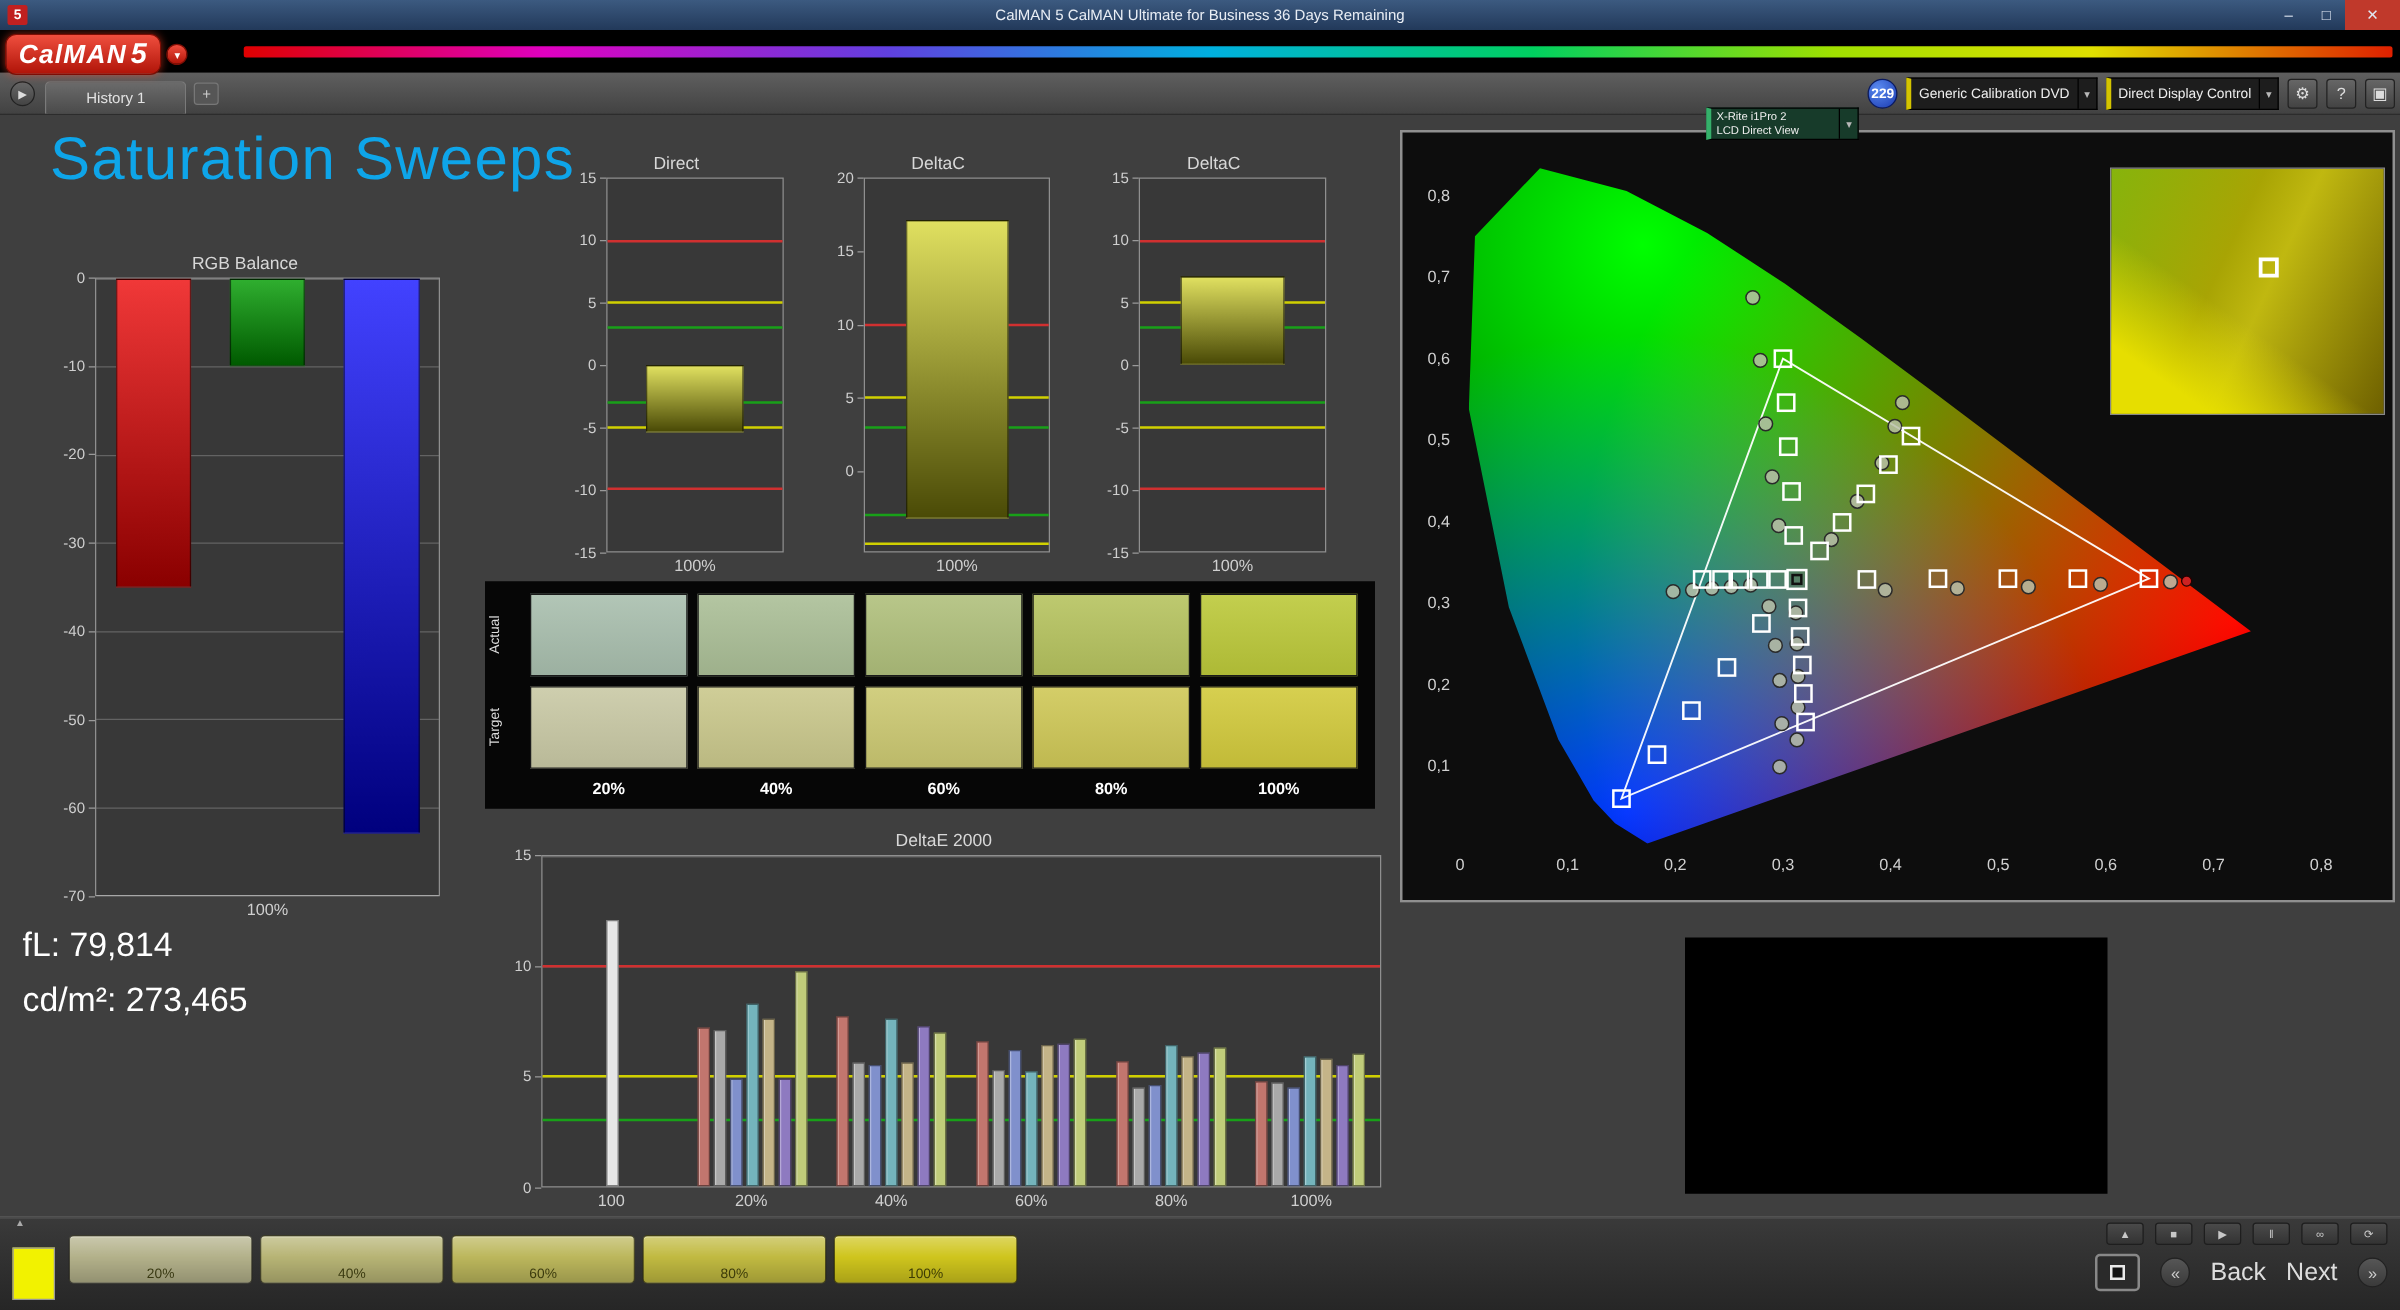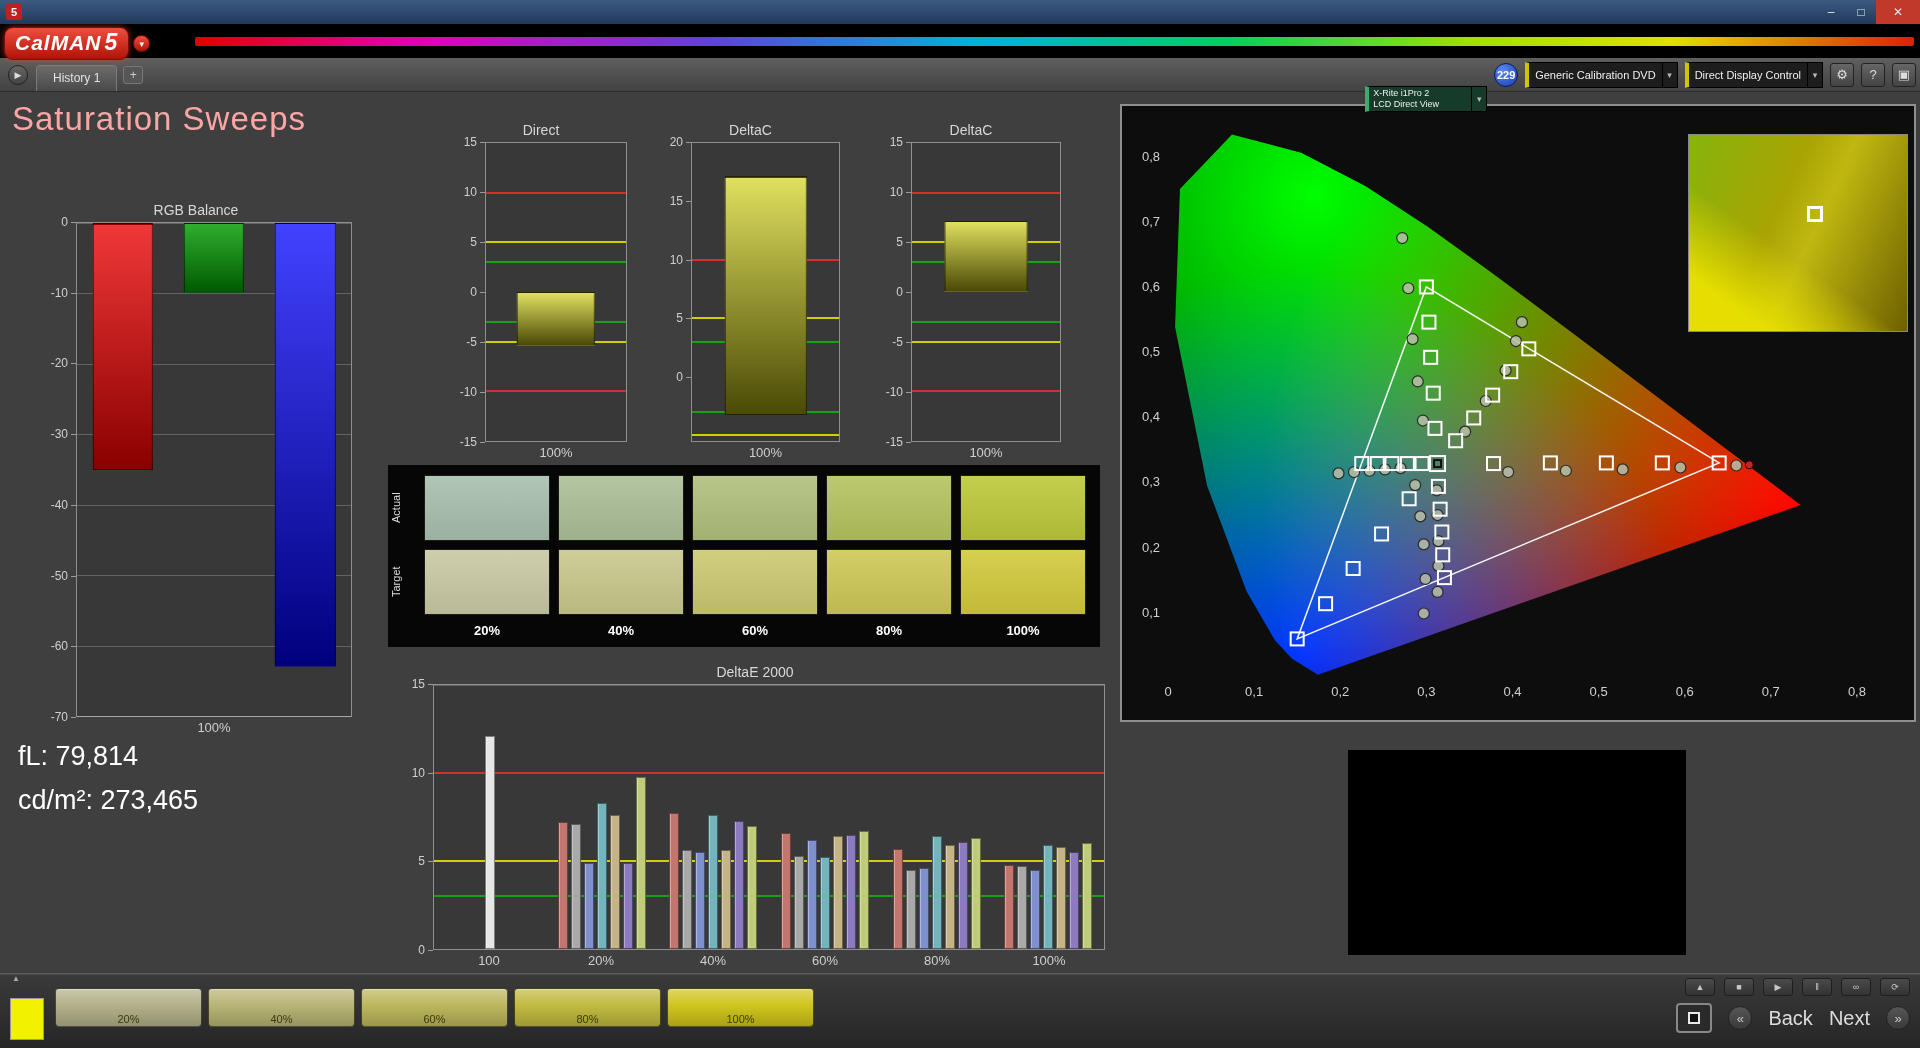--- a/index.html
+++ b/index.html
@@ -18,34 +18,34 @@
 .logo-row{position:absolute;top:24px;height:34px;left:0;right:0;background:#000;z-index:19;}
 .logo{position:absolute;left:4px;top:3px;display:flex;align-items:center;gap:4px;z-index:2;}
 .logo-pill{background:linear-gradient(#ef4e3e,#b01408);border:1px solid #7d0e05;border-radius:9px;padding:1px 10px 3px;color:#fff;font-style:italic;font-weight:bold;font-size:21px;letter-spacing:1px;box-shadow:0 0 7px rgba(255,70,40,.55);}
 .logo-pill .ver{font-size:23px;margin-left:3px;}
 .logo-caret{width:17px;height:17px;border-radius:50%;background:linear-gradient(#ef4e3e,#b01408);color:#fff;font-size:9px;display:flex;align-items:center;justify-content:center;border:1px solid #7d0e05;}
 .rainbow{position:absolute;left:195px;right:6px;top:13px;height:9px;border-radius:2px;background:linear-gradient(90deg,#e00000 0%,#e000c0 14%,#6040e0 30%,#00b0e0 45%,#00d060 60%,#a0e000 74%,#e0e000 86%,#e02000 100%);}
 
 
 .tabrow{position:absolute;top:58px;height:34px;left:0;right:0;background:linear-gradient(#5f5f5f,#424242);border-bottom:1px solid #2c2c2c;display:flex;align-items:center;z-index:18;}
 .nav-run{width:20px;height:20px;margin:0 8px;border-radius:50%;background:linear-gradient(#666,#444);border:1px solid #222;color:#ddd;font-size:9px;display:flex;align-items:center;justify-content:center;}
-.tab{height:26px;padding:5px 16px;background:linear-gradient(#6b6b6b,#4a4a4a);border:1px solid #7a7a7a;border-bottom:none;border-radius:4px 4px 0 0;color:#e2e2e2;font-size:12px;align-self:flex-end;}
+.tab{height:26px;padding:5px 32px;background:linear-gradient(#6b6b6b,#4a4a4a);border:1px solid #7a7a7a;border-bottom:none;border-radius:4px 4px 0 0;color:#e2e2e2;font-size:12px;align-self:flex-end;}
 .tab-add{width:20px;height:18px;margin:0 6px;background:#565656;border:1px solid #777;border-radius:3px;color:#ccc;font-size:12px;display:flex;align-items:center;justify-content:center;align-self:center;}
 .toolbar-right{margin-left:auto;margin-right:4px;display:flex;align-items:center;gap:7px;}
 .device-box{height:26px;display:flex;align-items:center;background:#1d1d1d;border:1px solid #000;color:#efefef;}
 .meter-box{background:#173b2a;width:122px;}
 .dlines{display:flex;flex-direction:column;justify-content:center;padding:0 4px;font-size:9px;line-height:11px;flex:1;}
 .dsingle{padding:0 6px;font-size:11px;flex:1;white-space:nowrap;}
 .caret{width:15px;height:100%;display:flex;align-items:center;justify-content:center;border-left:1px solid #000;color:#b8b8b8;font-size:9px;}
 .badge{width:24px;height:24px;border-radius:50%;background:radial-gradient(circle at 35% 30%,#5a8af0,#1a3ab0);border:1px solid #0a1a60;color:#fff;font-size:11px;font-weight:bold;display:flex;align-items:center;justify-content:center;}
 .icon-btn{width:24px;height:24px;background:linear-gradient(#666,#434343);border:1px solid #222;border-radius:3px;color:#ddd;font-size:13px;display:flex;align-items:center;justify-content:center;}
 
 
 .main{position:absolute;top:92px;left:0;width:1920px;height:881px;}
-.page-title{position:absolute;left:12px;top:8px;font-size:33px;font-weight:300;color:#fca5a5;letter-spacing:1px;}
+.page-title{position:absolute;left:40px;top:8px;font-size:48px;font-weight:300;color:#0ea5e9;letter-spacing:1px;}
 
 .chart{position:absolute;display:flex;flex-direction:column;}
 .chart-title{height:20px;text-align:center;color:#d8d8d8;font-size:14px;}
 .chart-body{flex:1;display:flex;min-height:0;}
 .gutter{position:relative;flex:none;}
 .ytick{position:absolute;right:8px;transform:translateY(-50%);color:#cfcfcf;font-size:12px;}
 .ymark{position:absolute;right:0;width:5px;height:1px;background:#9a9a9a;}
 .plot{position:relative;flex:1;border:1px solid #8f8f8f;background:rgba(0,0,0,0.10);}
 .gridline{position:absolute;left:0;right:0;height:1px;background:rgba(255,255,255,0.22);}
 .refline{position:absolute;left:0;right:0;height:2px;}
@@ -102,20 +102,21 @@
 .chev{width:24px;height:24px;border-radius:50%;background:linear-gradient(#565656,#3a3a3a);border:1px solid #222;color:#ccc;display:flex;align-items:center;justify-content:center;font-size:13px;}
 .nav-label{color:#ddd;font-size:20px;}
 </style>
 </head>
 <body>
 
 <div class="app">
 
   <div class="titlebar">
     <span class="app-icon">5</span>
+    <span class="tb-title">CalMAN 5 CalMAN Ultimate for Business 36 Days Remaining</span>
     <div class="win-controls">
       <span class="win-btn">–</span>
       <span class="win-btn">□</span>
       <span class="win-btn close">✕</span>
     </div>
   </div>
 
   <div class="logo-row">
     <div class="logo">
       <span class="logo-pill"><span>CalMAN</span><span class="ver">5</span></span>

